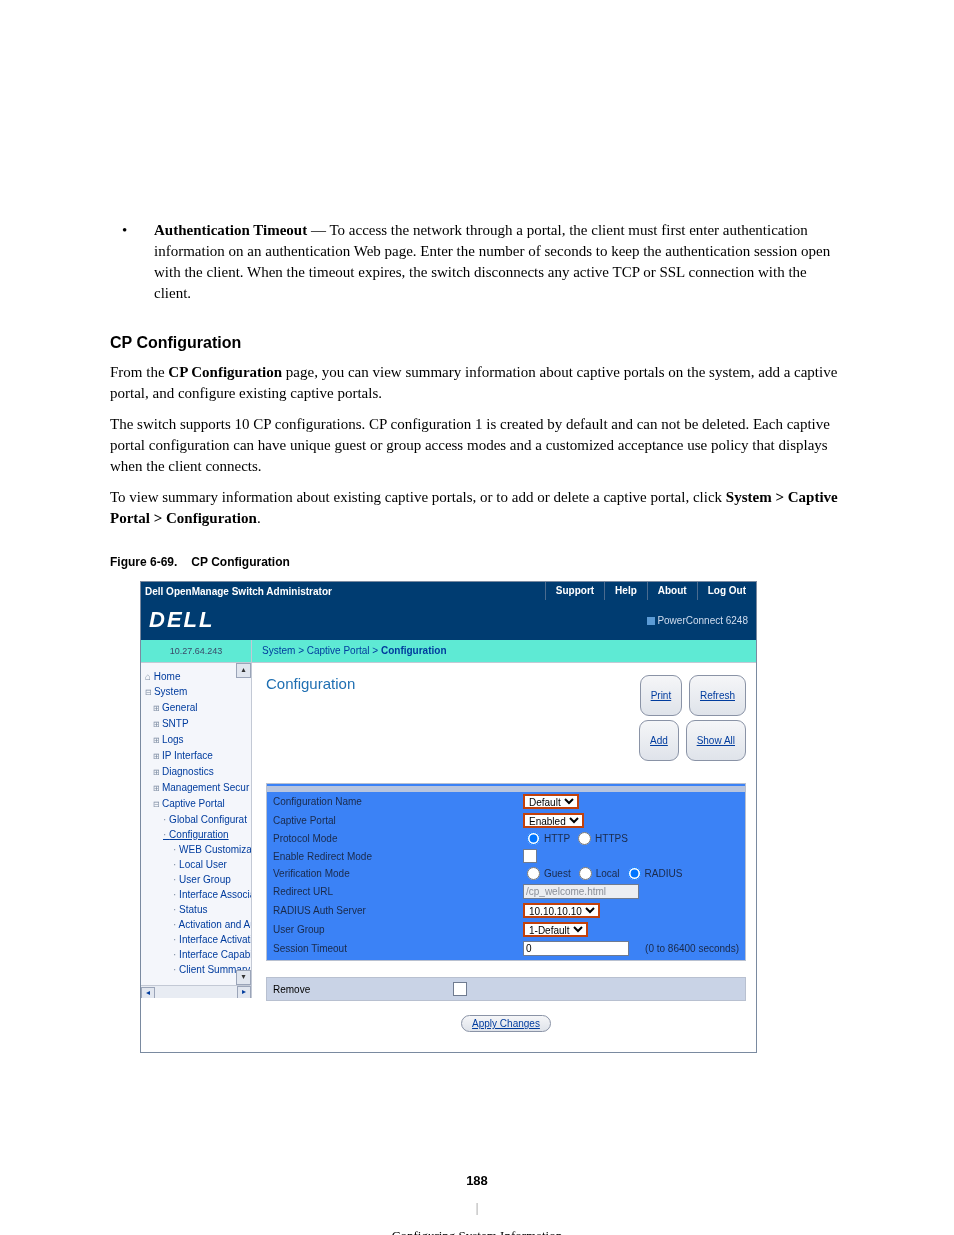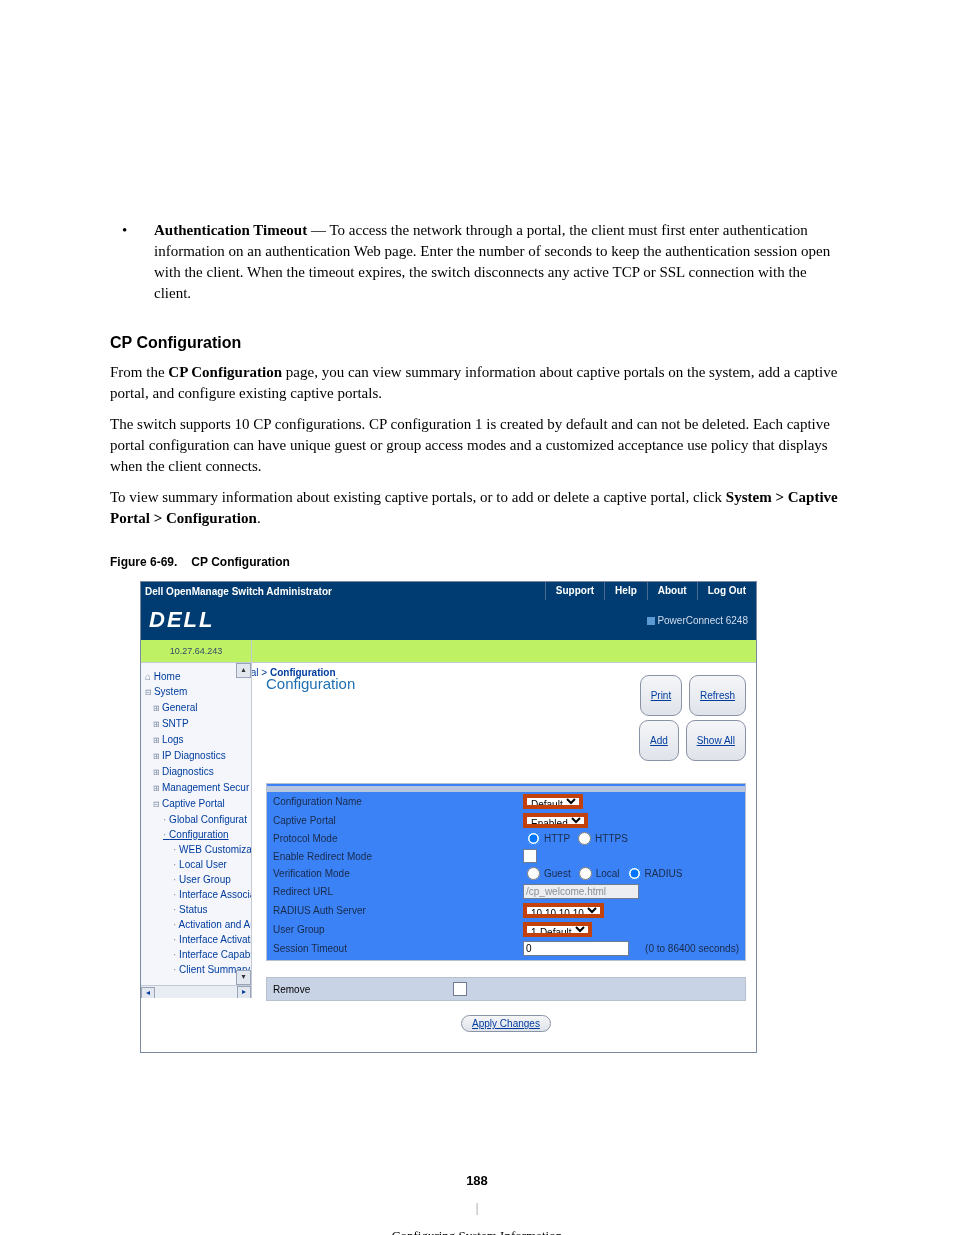--- a/index.html
+++ b/index.html
@@ -91,24 +91,23 @@
     letter-spacing: 2px;
     color: #fff;
   }
   .product {
     color: #d0ddef;
     font-size: 10px;
   }
   .product .sq { display:inline-block; width:8px; height:8px; background:#5b9bd5; margin-right:2px; vertical-align:middle;}
   .crumb-row {
     display:flex;
-    background:#bef264;
+    background:#5eead4;
     height: 22px;
     border-bottom: 1px solid #c3c9d5;
-    flex-direction: column;
   }
   .ipcell {
     width: 110px;
     text-align: center;
     line-height: 22px;
     font-size: 9px;
     color:#3a4a6a;
     border-right: 1px solid #c3c9d5;
   }
   .crumbs {
@@ -195,21 +194,21 @@
     align-items:center;
     padding: 2px 6px;
     font-size:10px;
     color:#1a2a4a;
   }
   .formrow.headstripe { background:#b8c5de; height:6px; padding:0;}
   .formrow .lbl { width: 250px; }
   .formrow .ctl { flex:1; display:flex; align-items:center; gap:4px; }
   .formrow .hint { color:#1a2a4a; font-size:10px; margin-left:auto;}
   .sel-box {
-    background:#fff; border:4px solid #c2410c; font-size:10px; height:15px;
+    background:#fff; border:2px solid #c2410c; font-size:10px; height:15px;
   }
   .txt-box {
     background:#fff; border:1px solid #6f7b90; font-size:10px; height:13px;
     padding:0 2px;
   }
   .txt-dis { background:#eceef2; color:#8a8f98;}
   .radio { font-size:10px; display:inline-flex; align-items:center; gap:2px;}
   .radio input{ margin:0 2px 0 4px;}
   .chk { width:12px;height:12px;border:1px solid #6f7b90;background:#fff;}
 
@@ -306,21 +305,21 @@
     <div class="workarea">
 
       <div class="navpane">
         <div class="nav-scroll-up">▴</div>
         <div class="navtree">
           <div class="lvl0">Home</div>
           <div class="exp">System</div>
           <div class="col ind1">General</div>
           <div class="col ind1">SNTP</div>
           <div class="col ind1">Logs</div>
-          <div class="col ind1">IP Diagnostics</div>
+          <div class="col ind1">IP Interface</div>
           <div class="col ind1">Diagnostics</div>
           <div class="col ind1">Management Secur</div>
           <div class="exp ind1">Captive Portal</div>
           <div class="leaf ind2">Global Configurat</div>
           <div class="leaf ind2 sel">Configuration</div>
           <div class="leaf ind3">WEB Customiza</div>
           <div class="leaf ind3">Local User</div>
           <div class="leaf ind3">User Group</div>
           <div class="leaf ind3">Interface Associa</div>
           <div class="leaf ind3">Status</div>

